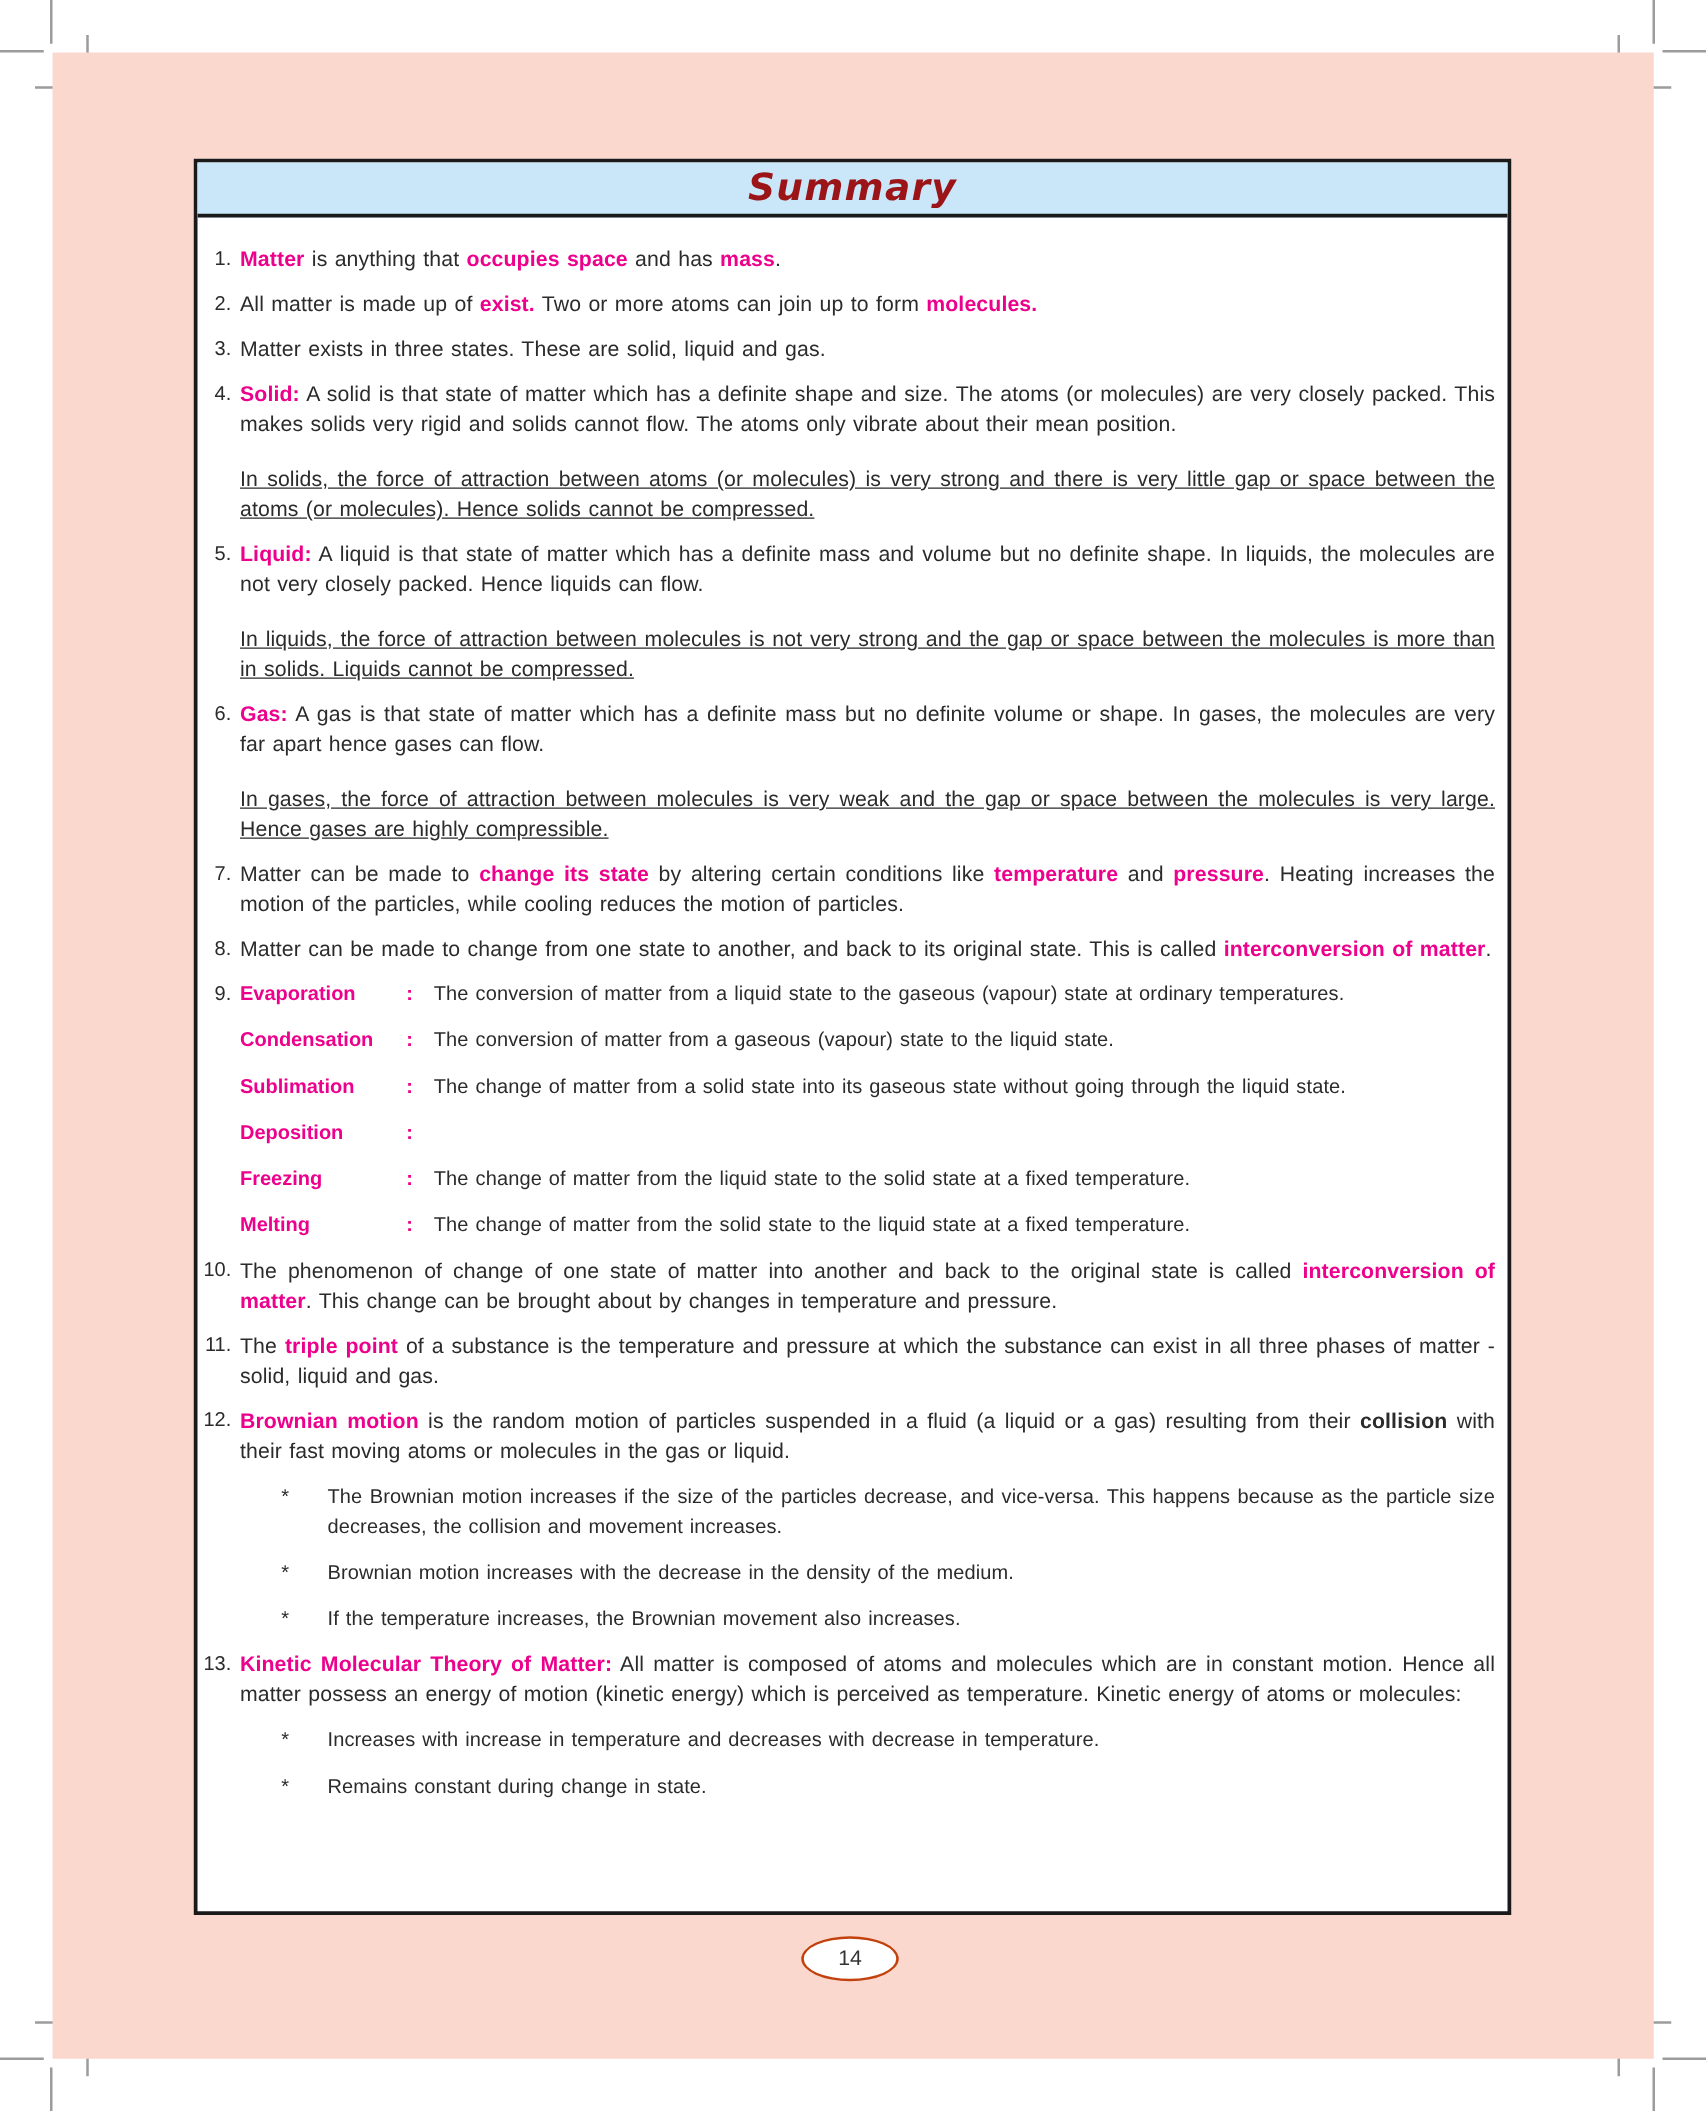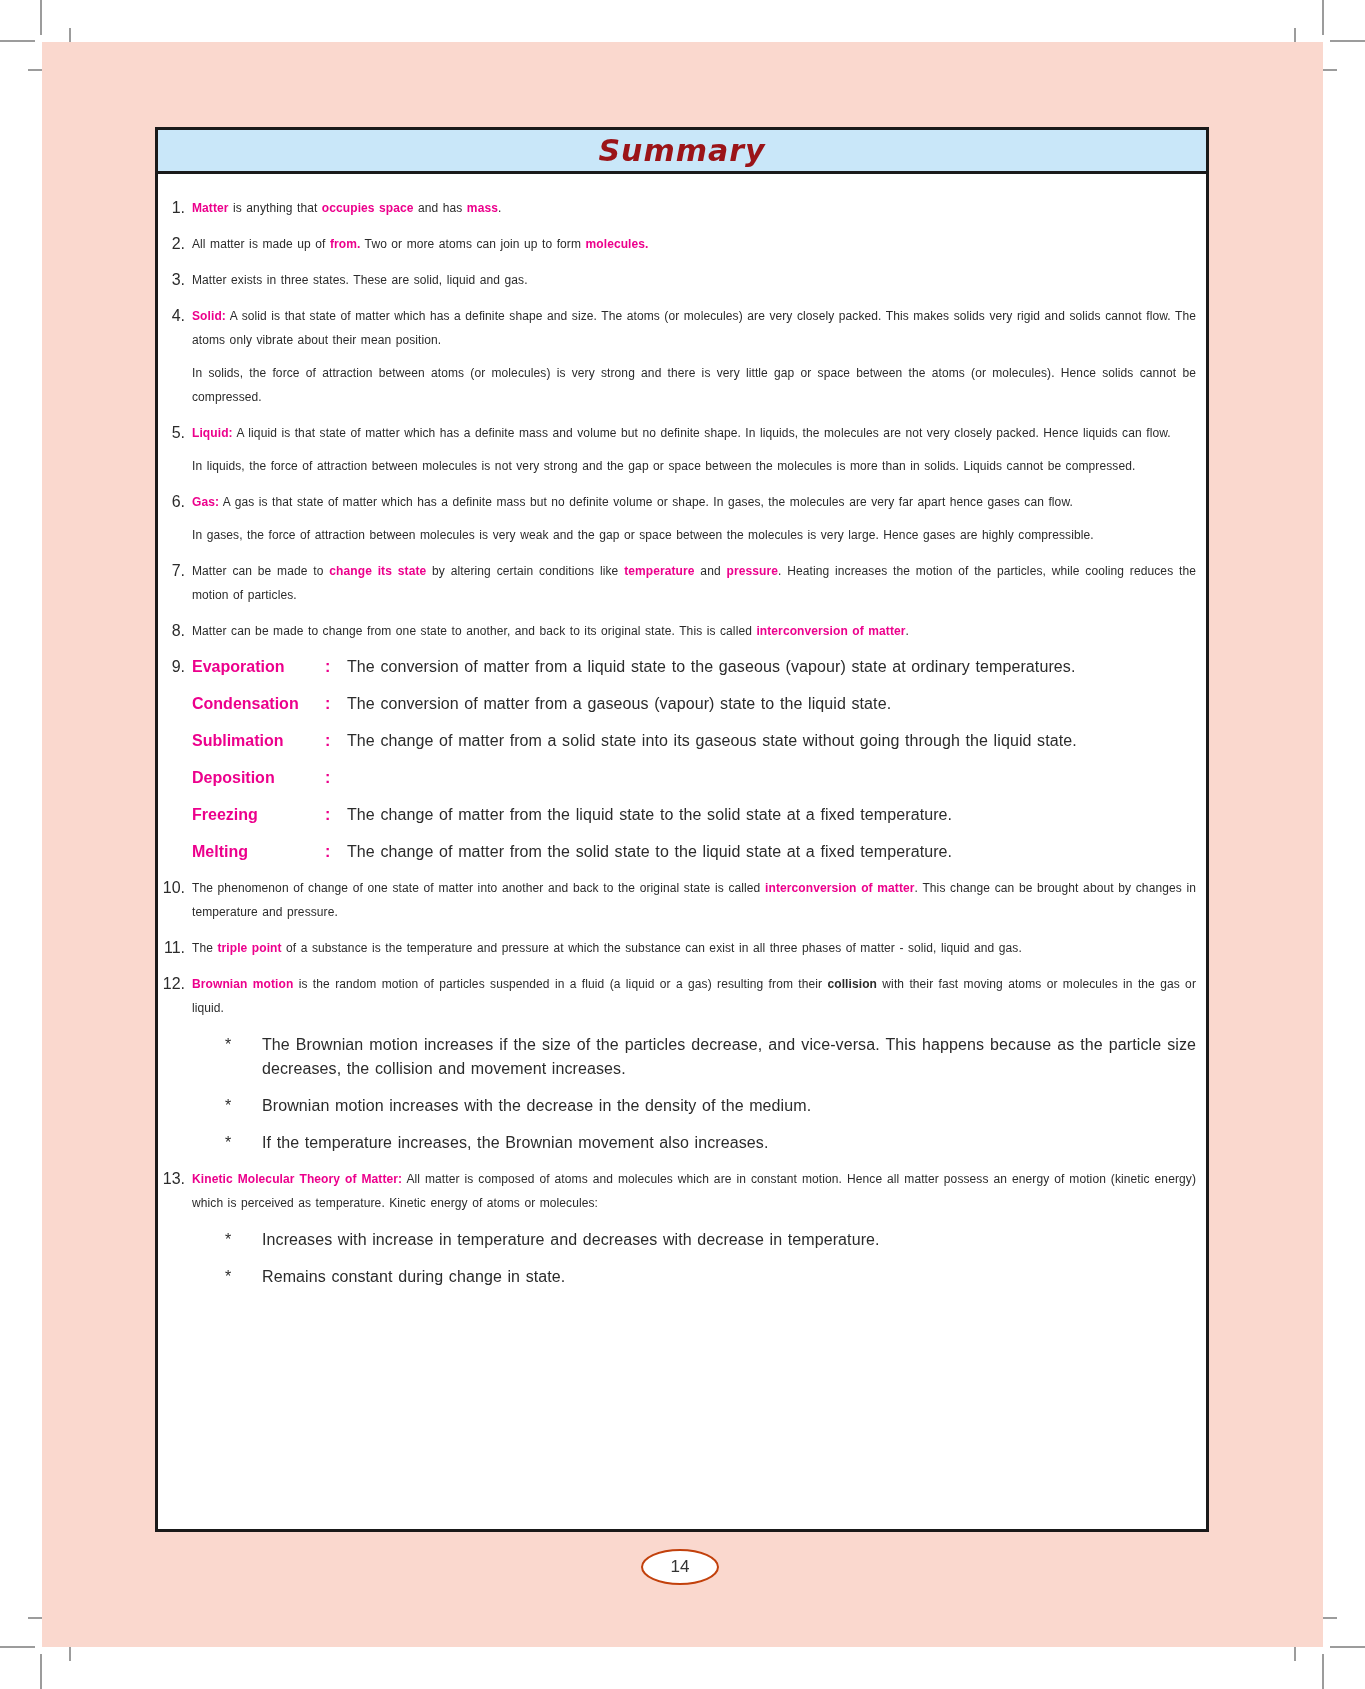--- a/index.html
+++ b/index.html
@@ -33,24 +33,24 @@
   }
   .summary-content { padding:10px 10px 16px 0; }
 
   .item-row { display:flex; margin-top:12px; }
   .item-num {
     flex:0 0 34px; text-align:right; padding-right:7px;
     font-size:16px; line-height:24px; color:#2b2b2b;
   }
   .item-body { flex:1; min-width:0; }
   .para {
-    font-size:12px; line-height:24px; text-align:justify;
+    font-size:17px; line-height:24px; text-align:justify;
     letter-spacing:0.1px; word-spacing:1px;
   }
-  .para-follow { margin-top:9px; }
+  .para-follow { margin-top:20px;text-decoration:underline; }
   .kw { color:#ec008c; font-weight:bold; }
   .bold { font-weight:bold; }
 
   .def-row { display:flex; }
   .def-follow { margin-top:13px; }
   .def-term { flex:0 0 133px; font-weight:bold; color:#ec008c; font-size:16px; line-height:24px; }
   .def-colon { flex:0 0 22px; font-weight:bold; color:#ec008c; font-size:16px; line-height:24px; }
   .def-text { flex:1; font-size:16px; line-height:24px; text-align:justify; letter-spacing:0.1px; word-spacing:1px; }
 
   .bullet-row { display:flex; margin-top:13px; }
@@ -101,21 +101,21 @@
     <div class="summary-content" id="summary-content">
         <div class="item-row">
           <div class="item-num">1.</div>
           <div class="item-body">
             <div class="para"><span class="kw">Matter</span><span class=""> is anything that </span><span class="kw">occupies space</span><span class=""> and has </span><span class="kw">mass</span><span class="">.</span></div>
           </div>
         </div>
         <div class="item-row">
           <div class="item-num">2.</div>
           <div class="item-body">
-            <div class="para"><span class="">All matter is made up of </span><span class="kw">from.</span><span class=""> Two or more atoms can join up to form </span><span class="kw">molecules.</span></div>
+            <div class="para"><span class="">All matter is made up of </span><span class="kw">exist.</span><span class=""> Two or more atoms can join up to form </span><span class="kw">molecules.</span></div>
           </div>
         </div>
         <div class="item-row">
           <div class="item-num">3.</div>
           <div class="item-body">
             <div class="para"><span class="">Matter exists in three states. These are solid, liquid and gas.</span></div>
           </div>
         </div>
         <div class="item-row">
           <div class="item-num">4.</div>

